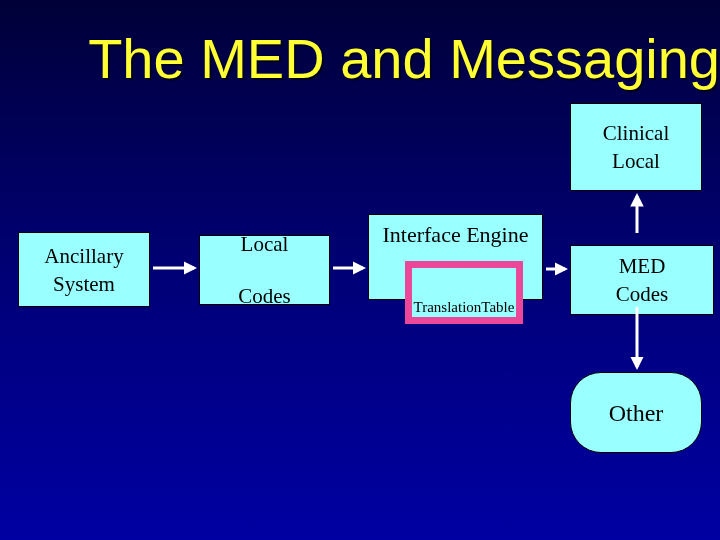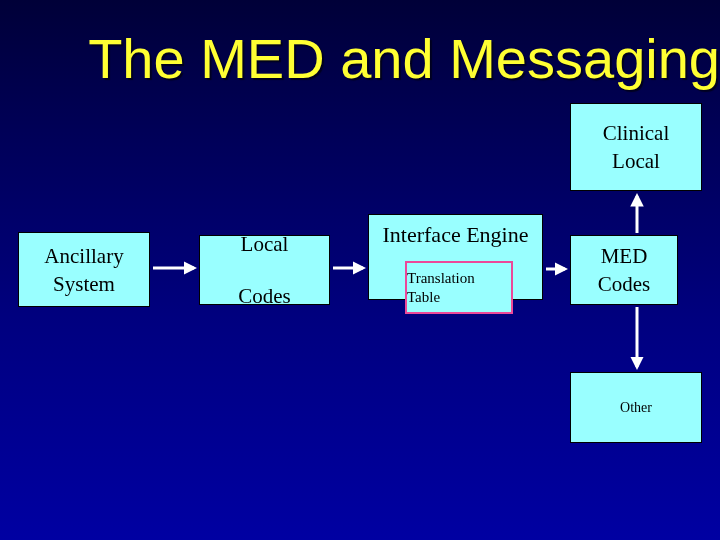--- a/index.html
+++ b/index.html
@@ -34,38 +34,37 @@
     flex-direction: column;
     align-items: center;
     justify-content: center;
     text-align: center;
     box-sizing: border-box;
   }
   .box .line { display: block; }
   #cdr  { left: 570px; top: 103px; width: 132px; height: 88px; font-size: 21px; line-height: 28px; }
   #anc  { left: 18px;  top: 232px; width: 132px; height: 75px; font-size: 21px; line-height: 28px; }
   #loc  { left: 199px; top: 235px; width: 131px; height: 70px; font-size: 21px; line-height: 28px; gap: 24px; }
-  #med  { left: 570px; top: 235px; width: 108px; height: 70px; font-size: 21px; line-height: 28px; }
-  #oth  { left: 570px; top: 372px; width: 132px; height: 71px; font-size: 14px; line-height: 28px; }
+  #med  { left: 570px; top: 245px; width: 144px; height: 70px; font-size: 21px; line-height: 28px; }
+  #oth  { left: 570px; top: 372px; width: 132px; height: 81px; font-size: 24px; line-height: 28px; border-radius: 31px; }
   #ie   {
     left: 368px; top: 214px; width: 175px; height: 86px;
     justify-content: flex-start;
     padding-top: 7px;
     font-size: 22px;
     line-height: 26px;
   }
   #tt {
     position: absolute;
     left: 36px; top: 46px;
     width: 104px; height: 49px;
     background: #99FFFF;
-    border: 2px solid #ec4899;
+    border: 7px solid #ec4899;
     display: flex;
-    flex-direction: column;
-    align-items: flex-start;
+    align-items: flex-end;
     justify-content: center;
     font-size: 15px;
     line-height: 19px;
   }
   .arrow-layer {
     position: absolute;
     left: 0; top: 0;
     width: 720px; height: 540px;
     pointer-events: none;
   }

